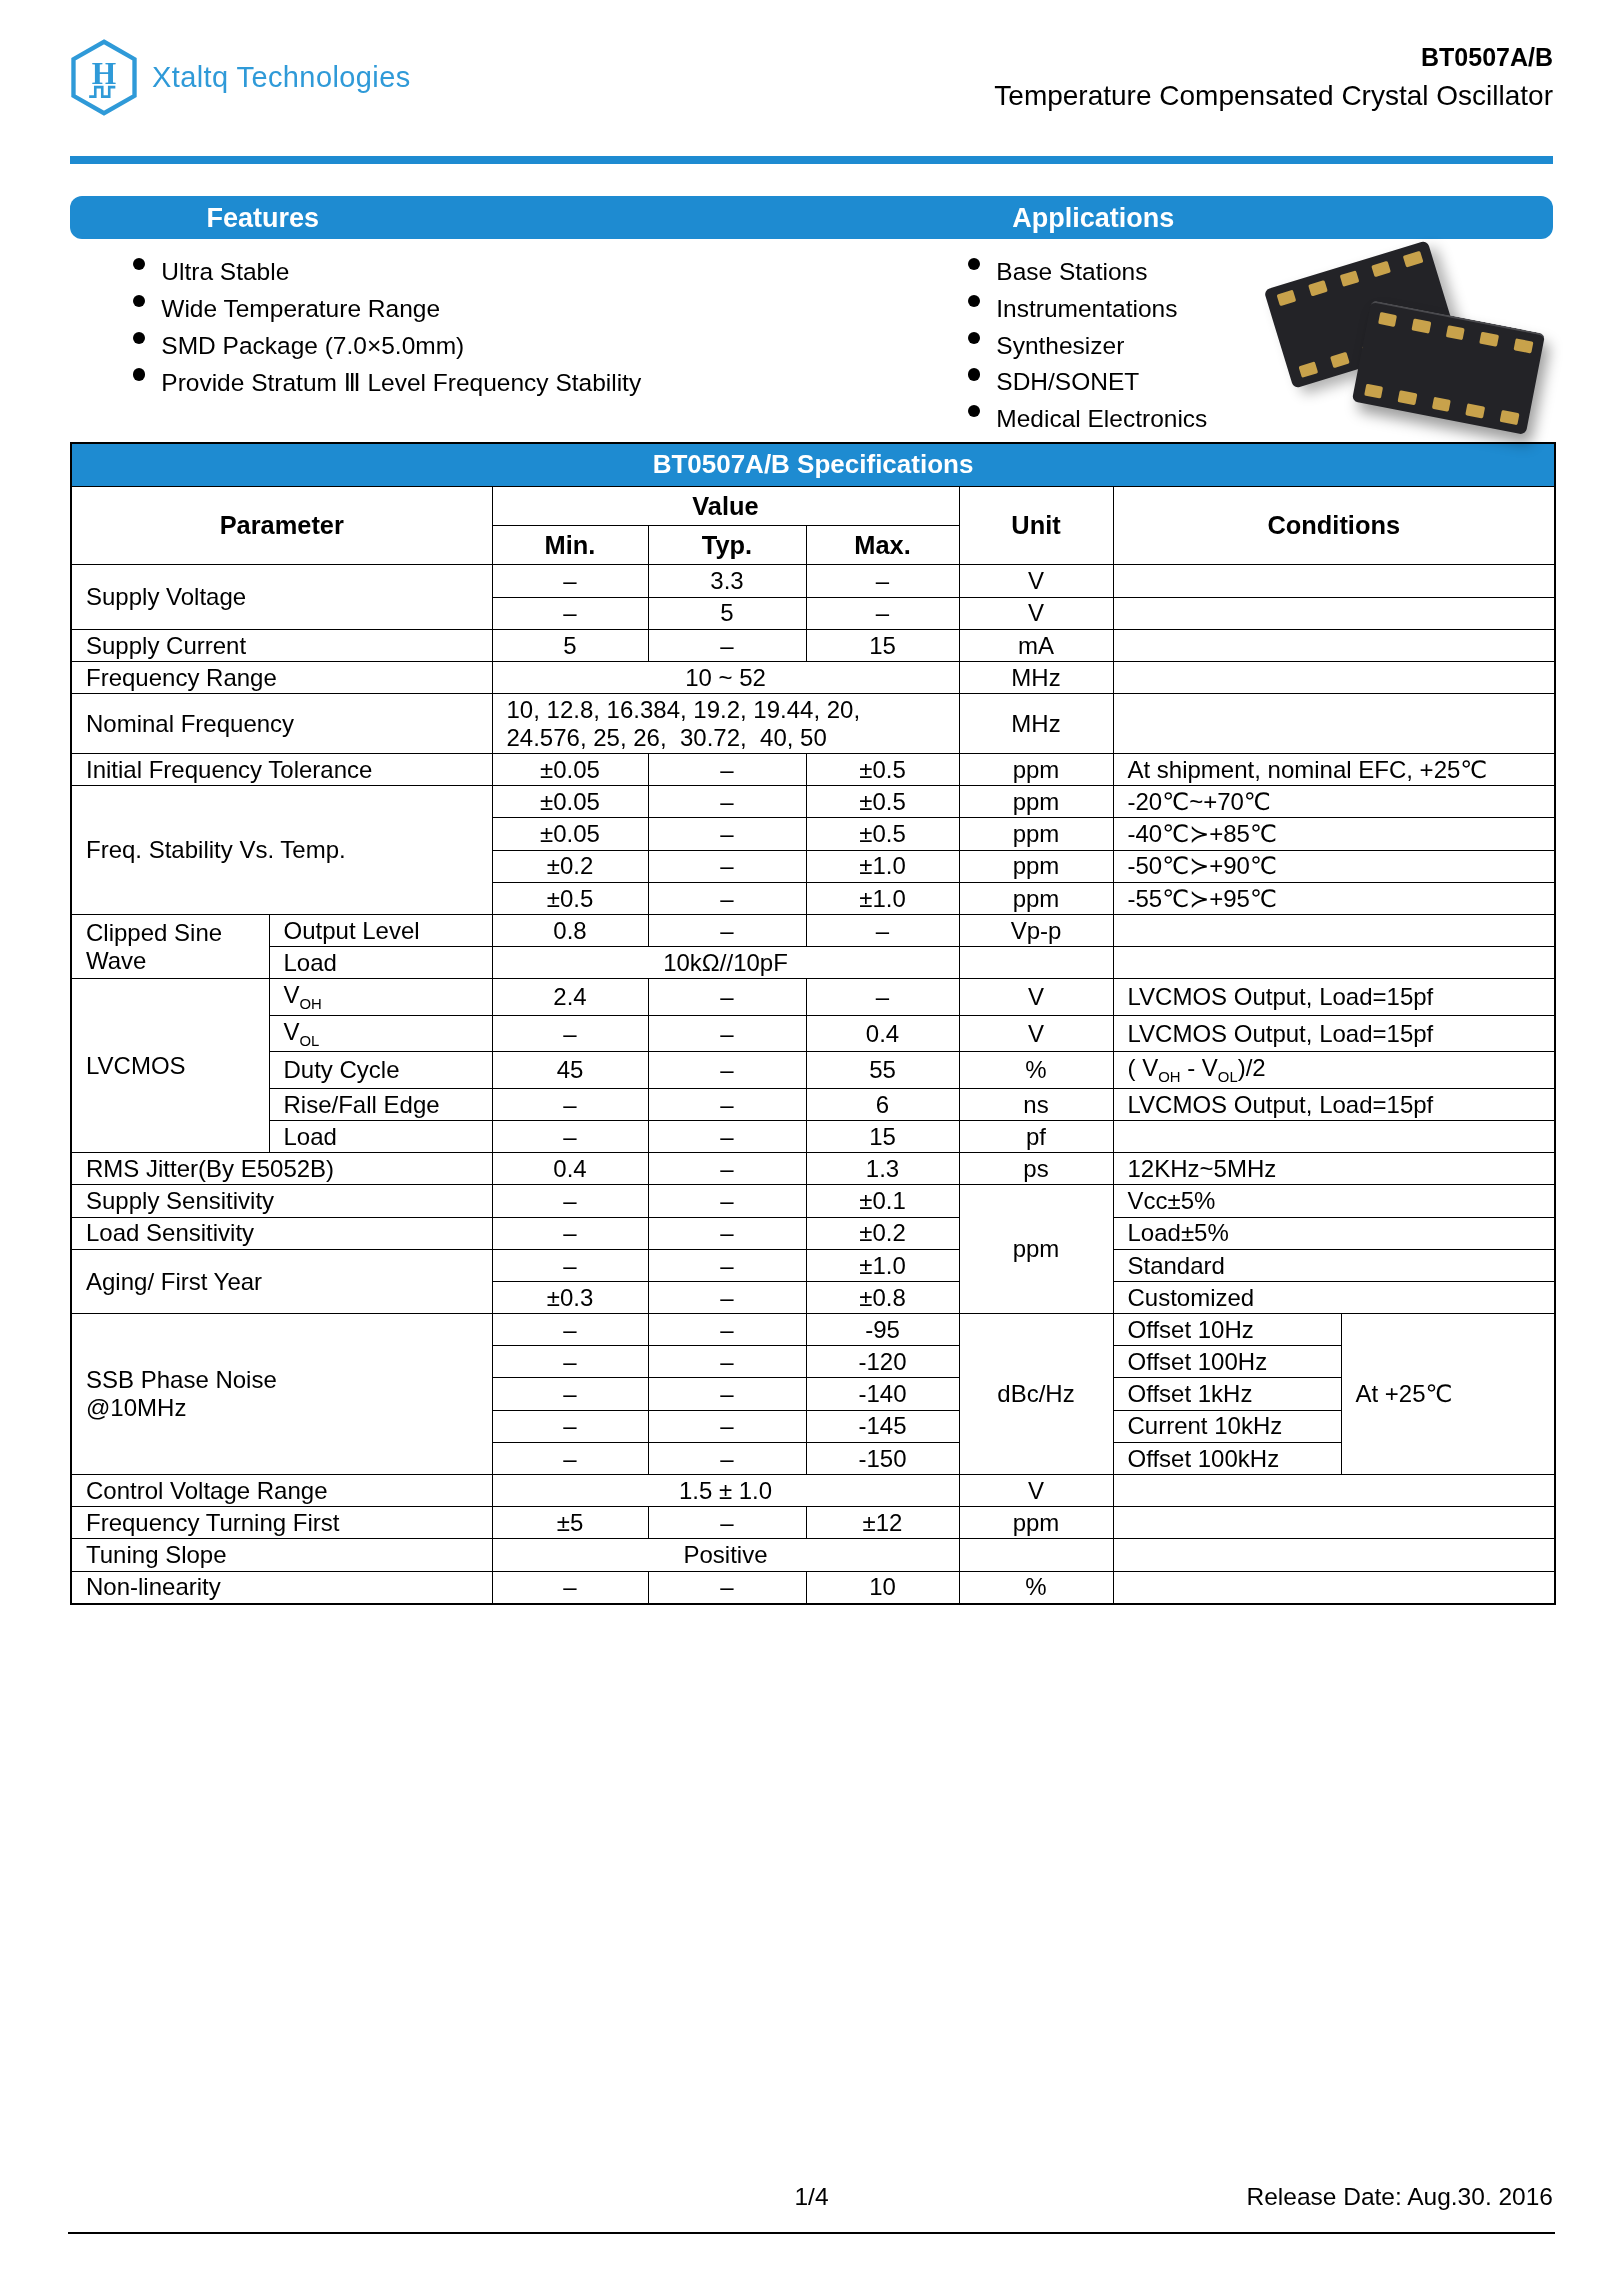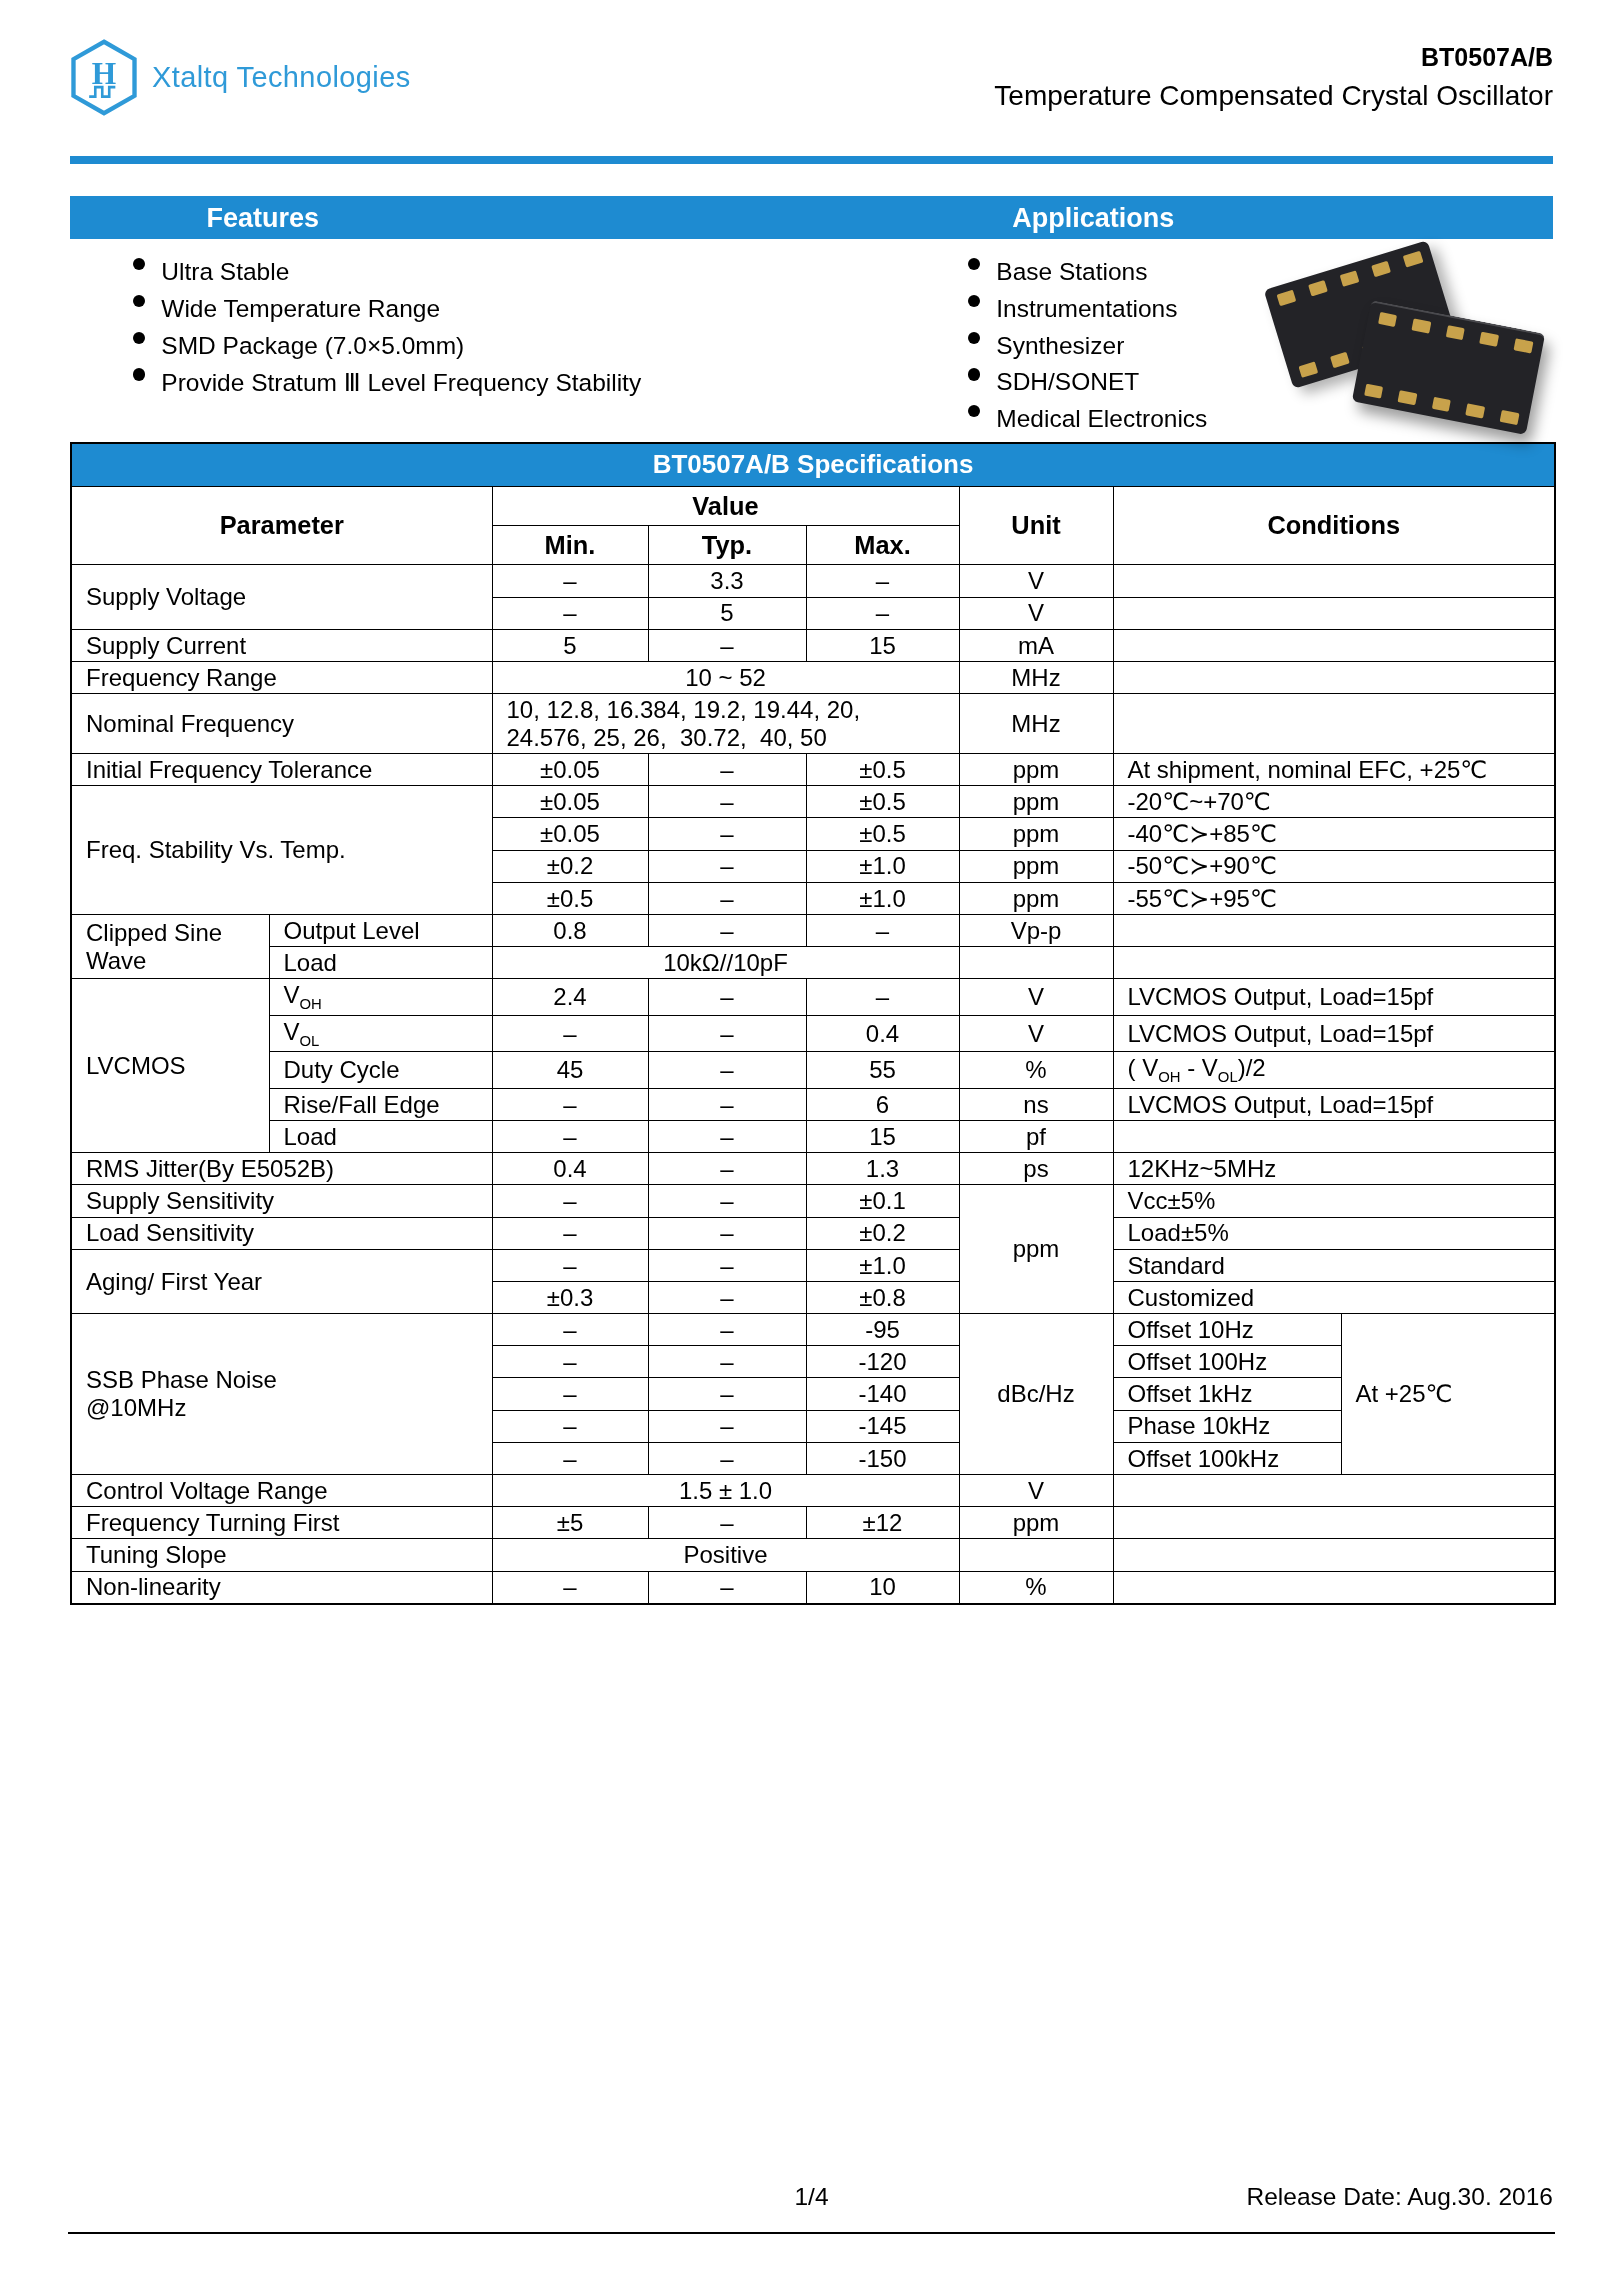--- a/index.html
+++ b/index.html
@@ -14,21 +14,21 @@
   .header { display:flex; justify-content:space-between; align-items:flex-start; padding-top:39px; }
   .brand { display:flex; align-items:center; gap:14px; }
   .logo-svg { width:68px; height:77px; display:block; }
   .company-name { color:var(--logo,#2f9ad8); font-size:29px; letter-spacing:0.4px; }
   .header-right { text-align:right; padding-top:3.5px; }
   .part-number { font-size:25px; font-weight:bold; }
   .subtitle { font-size:28px; margin-top:8.8px; }
   .header-rule { height:8px; background:var(--accent,#1e8bd1); margin-top:40px; }
 
   
-  .section-bar { margin-top:32px; height:43px; background:var(--accent,#1e8bd1); position:relative; }
+  .section-bar { margin-top:32px; height:43px; background:var(--accent,#1e8bd1); position:relative;border-radius:12px; }
   .section-title { position:absolute; top:50%; transform:translate(-50%,-50%);
     color:#fff; font-weight:bold; font-size:27px; white-space:nowrap; }
   .section-title.f { left:13%; }
   .section-title.a { left:69%; }
 
   .lists { display:flex; margin-top:19px; position:relative; min-height:180px; }
   .features-col { width:898px; padding-left:63px; }
   .applications-col { flex:1; }
   .bullet-item { display:flex; margin-bottom:8.8px; }
   .bullet { width:12.3px; height:12.3px; border-radius:50%; background:#000; margin-right:16px; flex:0 0 auto; }
@@ -391,21 +391,21 @@
       <tr>
         <td>–</td>
         <td>–</td>
         <td>-140</td>
         <td class="l">Offset 1kHz</td>
       </tr>
       <tr>
         <td>–</td>
         <td>–</td>
         <td>-145</td>
-        <td class="l">Phase 10kHz</td>
+        <td class="l">Current 10kHz</td>
       </tr>
       <tr>
         <td>–</td>
         <td>–</td>
         <td>-150</td>
         <td class="l">Offset 100kHz</td>
       </tr>
 
       <tr>
         <td colspan="2" class="l">Control Voltage Range</td>

